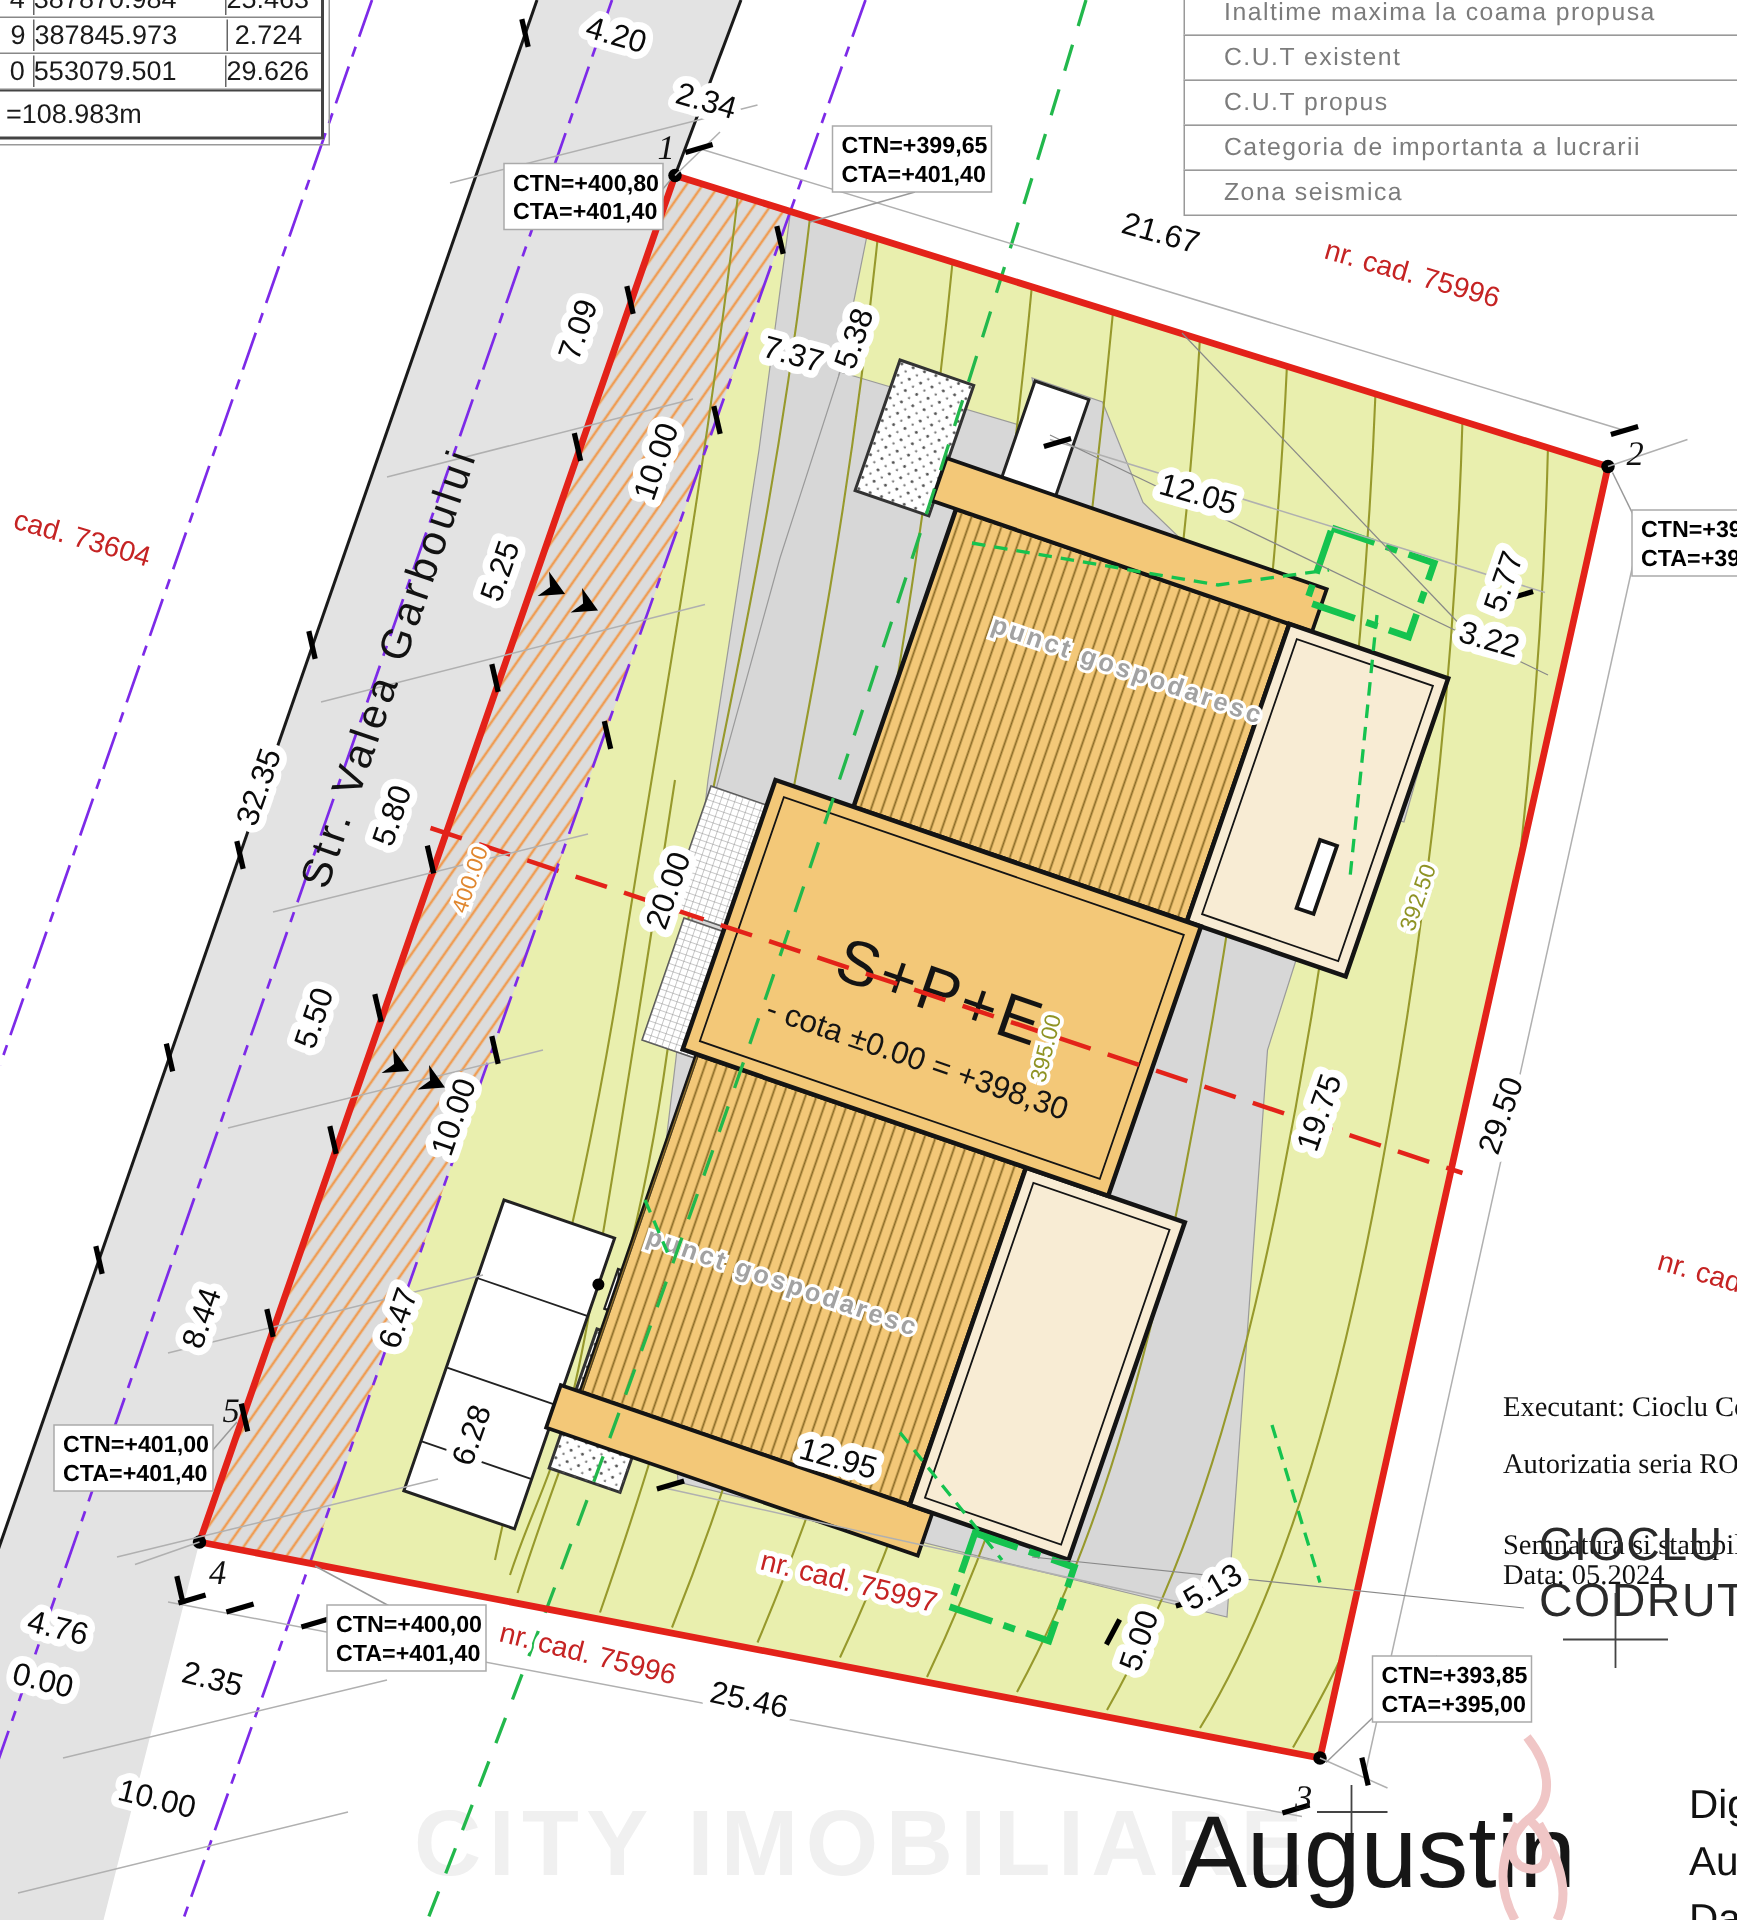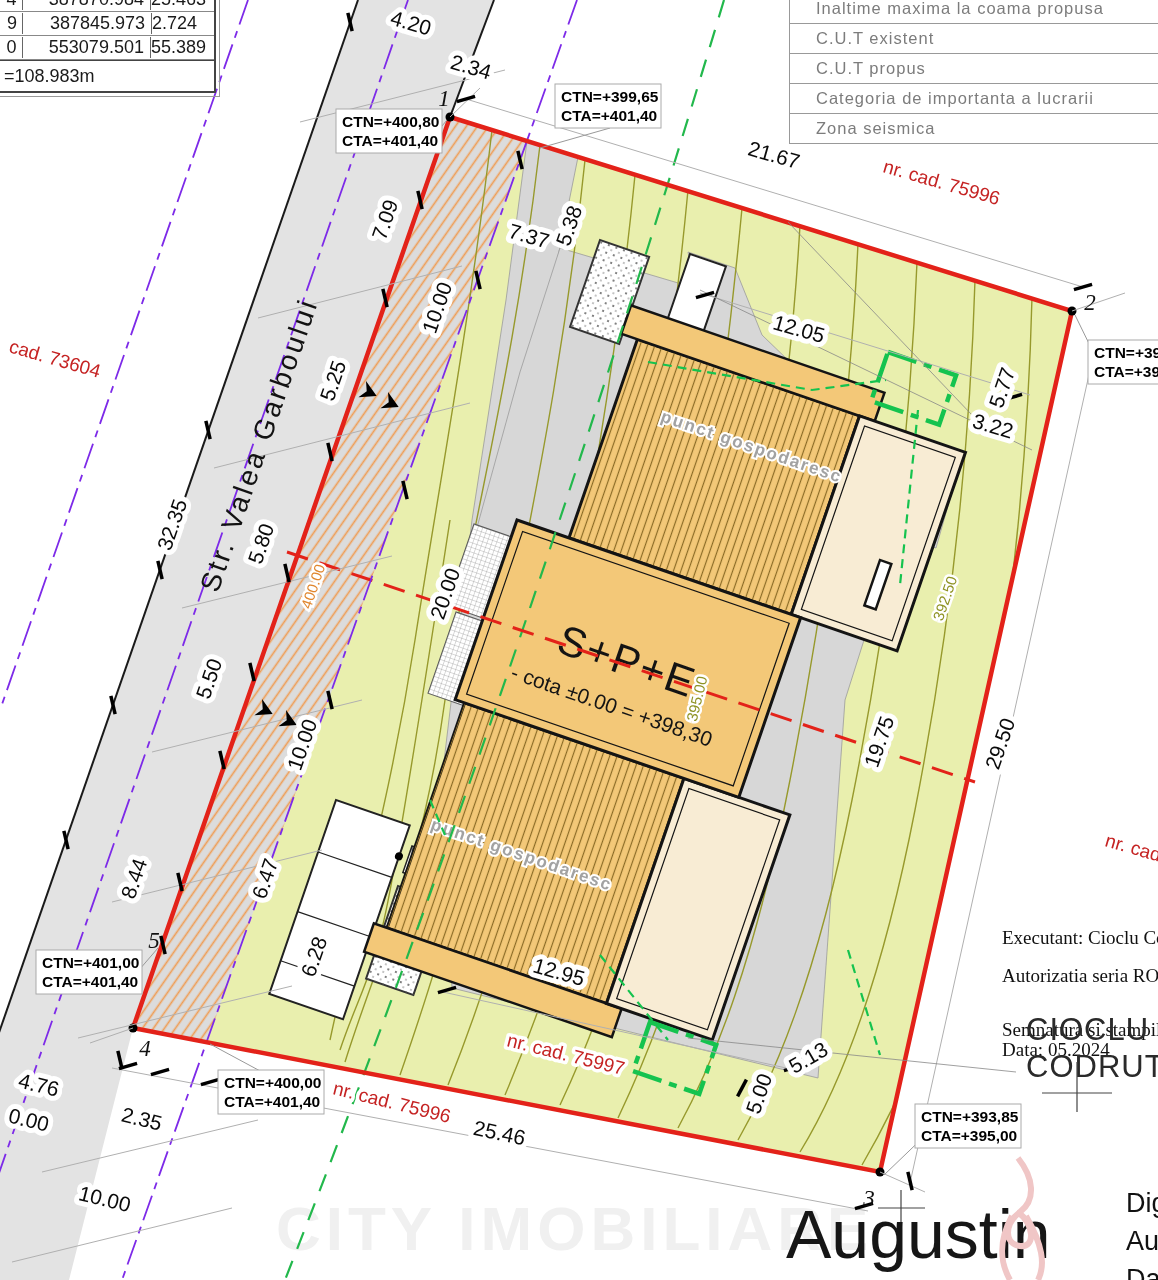--- a/index.html
+++ b/index.html
@@ -17,22 +17,22 @@
   .cota{font-size:21px;fill:#141414;text-anchor:middle}
   .streetname{font-size:28px;fill:#121212;letter-spacing:3px;text-anchor:middle}
   .sigserif{font-family:"Liberation Serif",serif;font-size:19px;fill:#111}
   .stamp{font-size:31px;fill:#2a2a2a;letter-spacing:1px}
   .bigname{font-size:68px;fill:#161616}
   .digital{font-size:27px;fill:#111}
   .wm{font-size:62px;font-weight:bold;fill:#f0f0f0;letter-spacing:5px}
   .ctable{position:absolute;left:-70px;top:-14px;width:282px;border:2px solid #444;outline:1px solid #999;outline-offset:3px;background:#fff;font-size:18px;color:#1a1a1a;z-index:5}
   .crow{display:flex;height:23px;align-items:center;border-bottom:1px solid #888}
   .cn{width:85px;text-align:right;padding-right:5px;border-right:1.5px solid #666}
-  .cx{width:122px;text-align:right;padding-right:6px;border-right:1.5px solid #666}
-  .cd{flex:1;text-align:left;padding-right:8px}
+  .cx{width:122px;padding-right:6px;border-right:1.5px solid #666}
+  .cd{flex:1;text-align:center;padding-right:8px}
   .ctot{height:30px;line-height:30px;padding-left:72px;border-top:1px solid #444;font-size:18px}
   .ptable{position:absolute;left:789px;top:-6px;width:385px;z-index:5}
   .prow{height:29px;line-height:29px;border:1px solid #999;margin-top:-1px;background:#fff;color:#7c7c7c;font-size:16.5px;letter-spacing:1px;padding-left:26px;white-space:nowrap}
 </style>
 </head>
 <body>
 
 <div id="stage">
 
 <svg width="1158" height="1280" viewBox="0 0 1158 1280">
@@ -360,21 +360,21 @@
         <span class="cd">25.463</span>
   </div>
   <div class="crow">
     <span class="cn">9</span>
         <span class="cx">387845.973</span>
         <span class="cd">2.724</span>
   </div>
   <div class="crow">
     <span class="cn">0</span>
         <span class="cx">553079.501</span>
-        <span class="cd">55.389</span>
+        <span class="cd">29.626</span>
   </div>
   <div class="ctot">=108.983m</div>
 </div>
 
 <div class="ptable">
   <div class="prow">Inaltime maxima la coama propusa</div>
   <div class="prow">C.U.T existent</div>
   <div class="prow">C.U.T propus</div>
   <div class="prow">Categoria de importanta a lucrarii</div>
   <div class="prow">Zona seismica</div>

